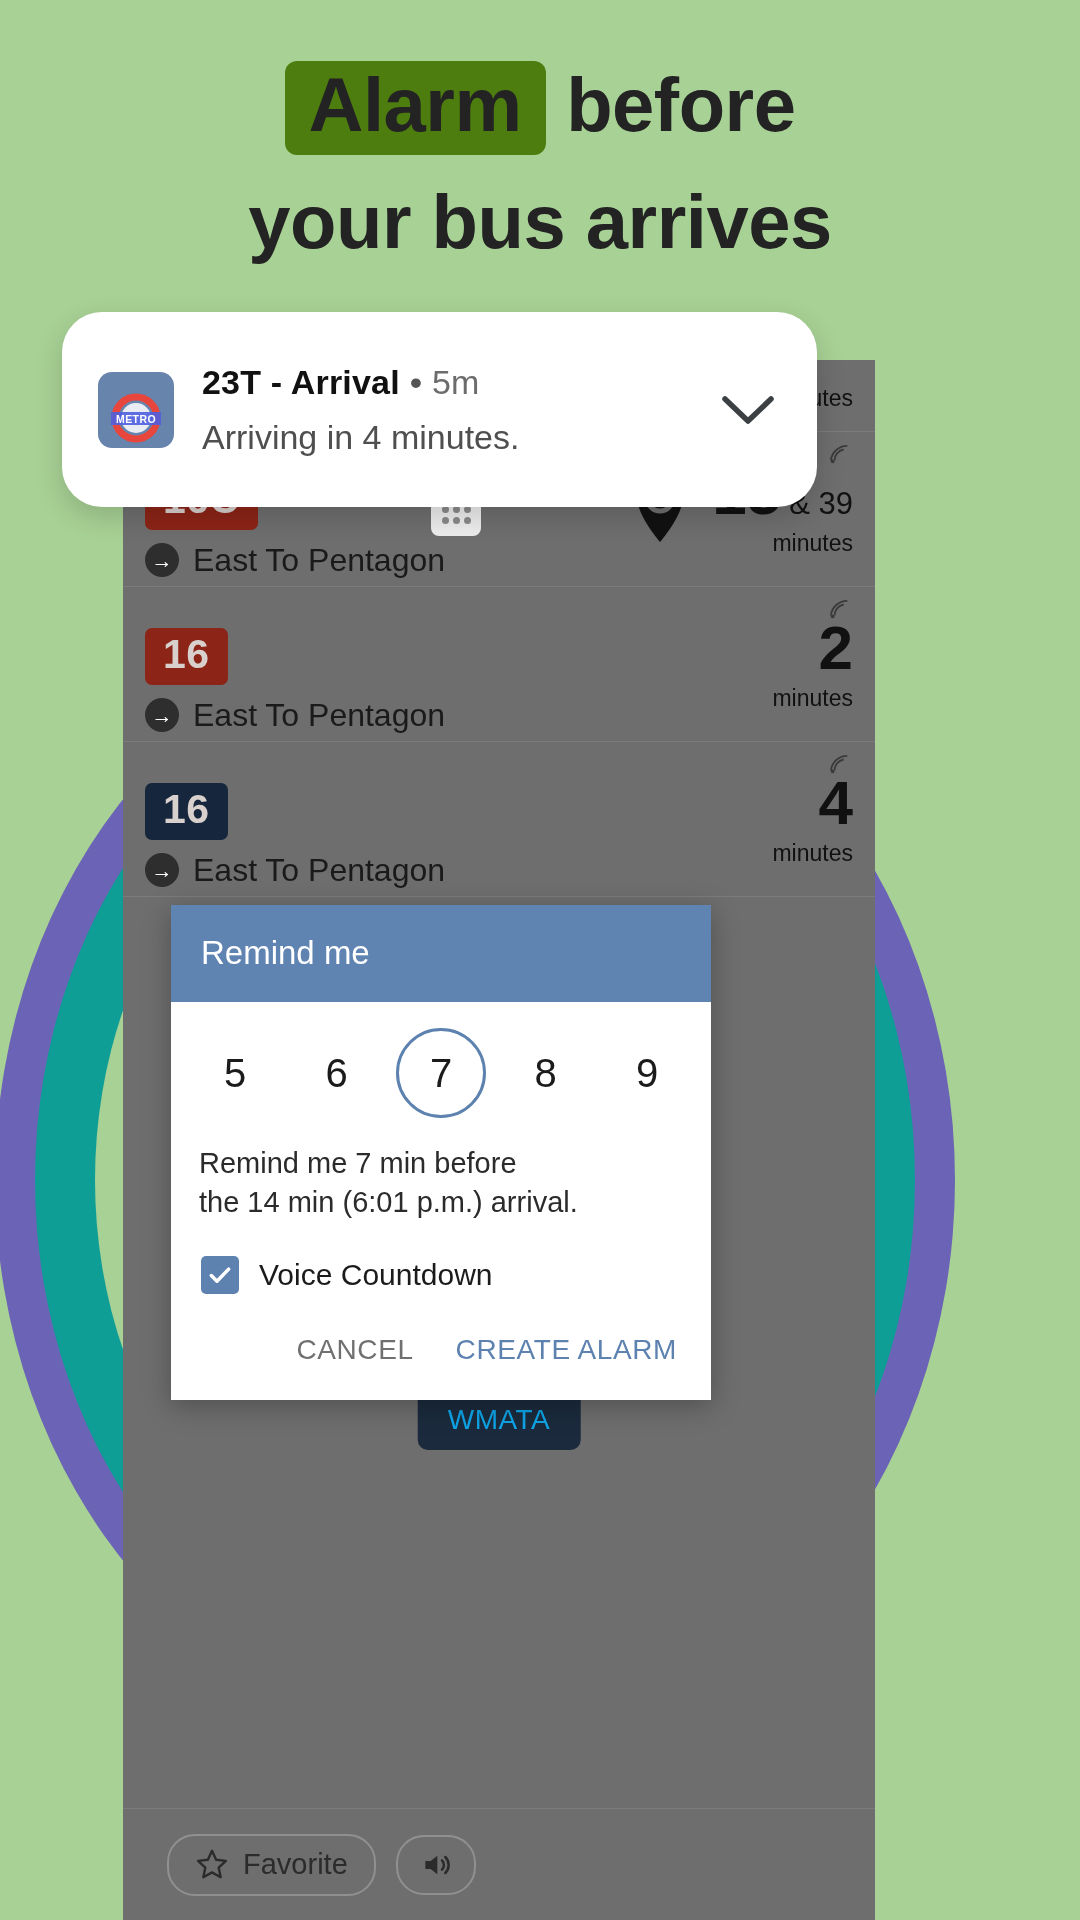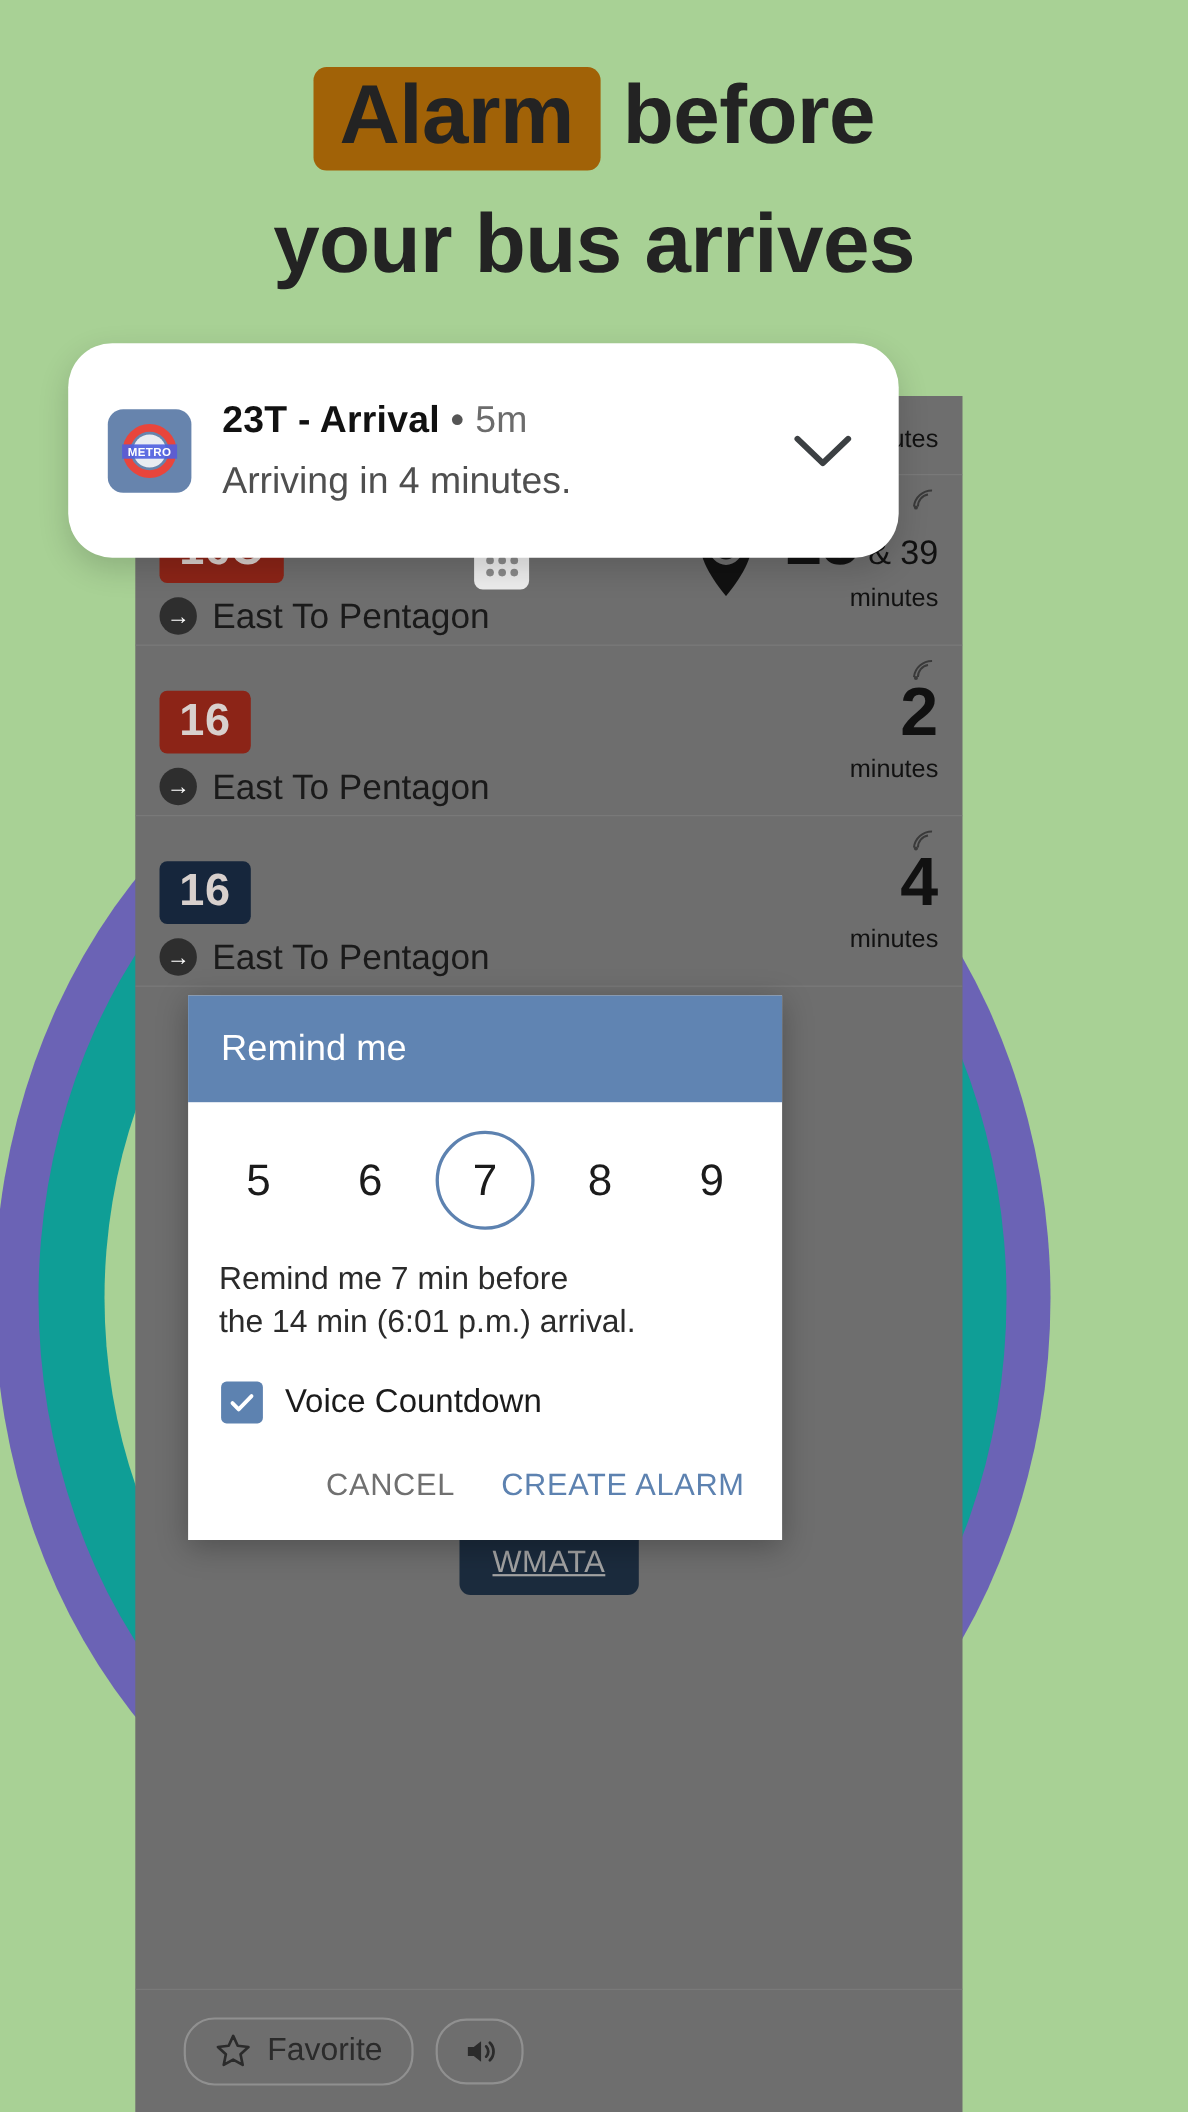--- a/index.html
+++ b/index.html
@@ -81,22 +81,22 @@
     position:absolute;right:22px;top:12px;width:26px;height:22px;opacity:.55;
   }
 
   .row-flex{display:flex;align-items:center;justify-content:space-between;height:100%;}
   .row-left{display:flex;flex-direction:column;gap:12px;justify-content:center;}
   .row-right{display:flex;align-items:center;gap:26px;}
 
   
   .wmata-chip{
     position:absolute;left:50%;transform:translateX(-50%);top:1030px;
-    background:#1b2b3d;color:#a3a3a3;font-size:28px;
-    padding:14px 30px;border-radius:10px;letter-spacing:.5px;text-decoration:underline;
+    background:#1b2b3d;color:#0ea5e9;font-size:28px;
+    padding:14px 30px;border-radius:10px;letter-spacing:.5px;
   }
 
   
   .bottom-bar{
     position:absolute;left:0;right:0;bottom:0;height:112px;
     border-top:1px solid #7b7b7b;
     display:flex;align-items:center;gap:20px;padding-left:44px;
     box-sizing:border-box;
   }
   .pill{
@@ -106,36 +106,36 @@
   }
   .pill.icon-only{padding:12px 20px;}
 
   
   .headline{
     position:absolute;left:0;right:0;top:56px;text-align:center;z-index:3;
     font-size:76px;font-weight:800;color:#232323;line-height:1.28;
     letter-spacing:-.5px;
   }
   .hl-chip{
-    background:#a16207;border-radius:12px;padding:4px 24px 10px;
+    background:#4d7c0f;border-radius:12px;padding:4px 24px 10px;
     display:inline-block;line-height:1.05;
   }
   .hl-line2{display:block;margin-top:18px;}
 
   
   .notif{
     position:absolute;left:62px;top:312px;width:755px;height:195px;
     background:#ffffff;border-radius:40px;z-index:5;
     box-shadow:0 10px 28px rgba(0,0,0,.16);
     display:flex;align-items:center;padding:0 40px 0 36px;box-sizing:border-box;
     gap:28px;
   }
   .notif-icon{
     width:76px;height:76px;border-radius:14px;background:#6784ad;
-    position:relative;flex:0 0 auto;display:flex;align-items:center;justify-content:center;
+    position:relative;flex:0 0 auto;display:flex;align-items:flex-end;justify-content:center;
   }
   .notif-body{flex:1 1 auto;min-width:0;}
   .notif-title{font-size:34px;color:#111;font-weight:700;letter-spacing:.2px;}
   .notif-title .dot{color:#555;font-weight:700;margin:0 10px;}
   .notif-title .ago{color:#6c6c6c;font-weight:400;}
   .notif-text{font-size:34px;color:#4f4f4f;margin-top:16px;}
   .chev{flex:0 0 auto;width:58px;height:58px;display:flex;align-items:center;justify-content:center;}
 
   
   .dialog{

